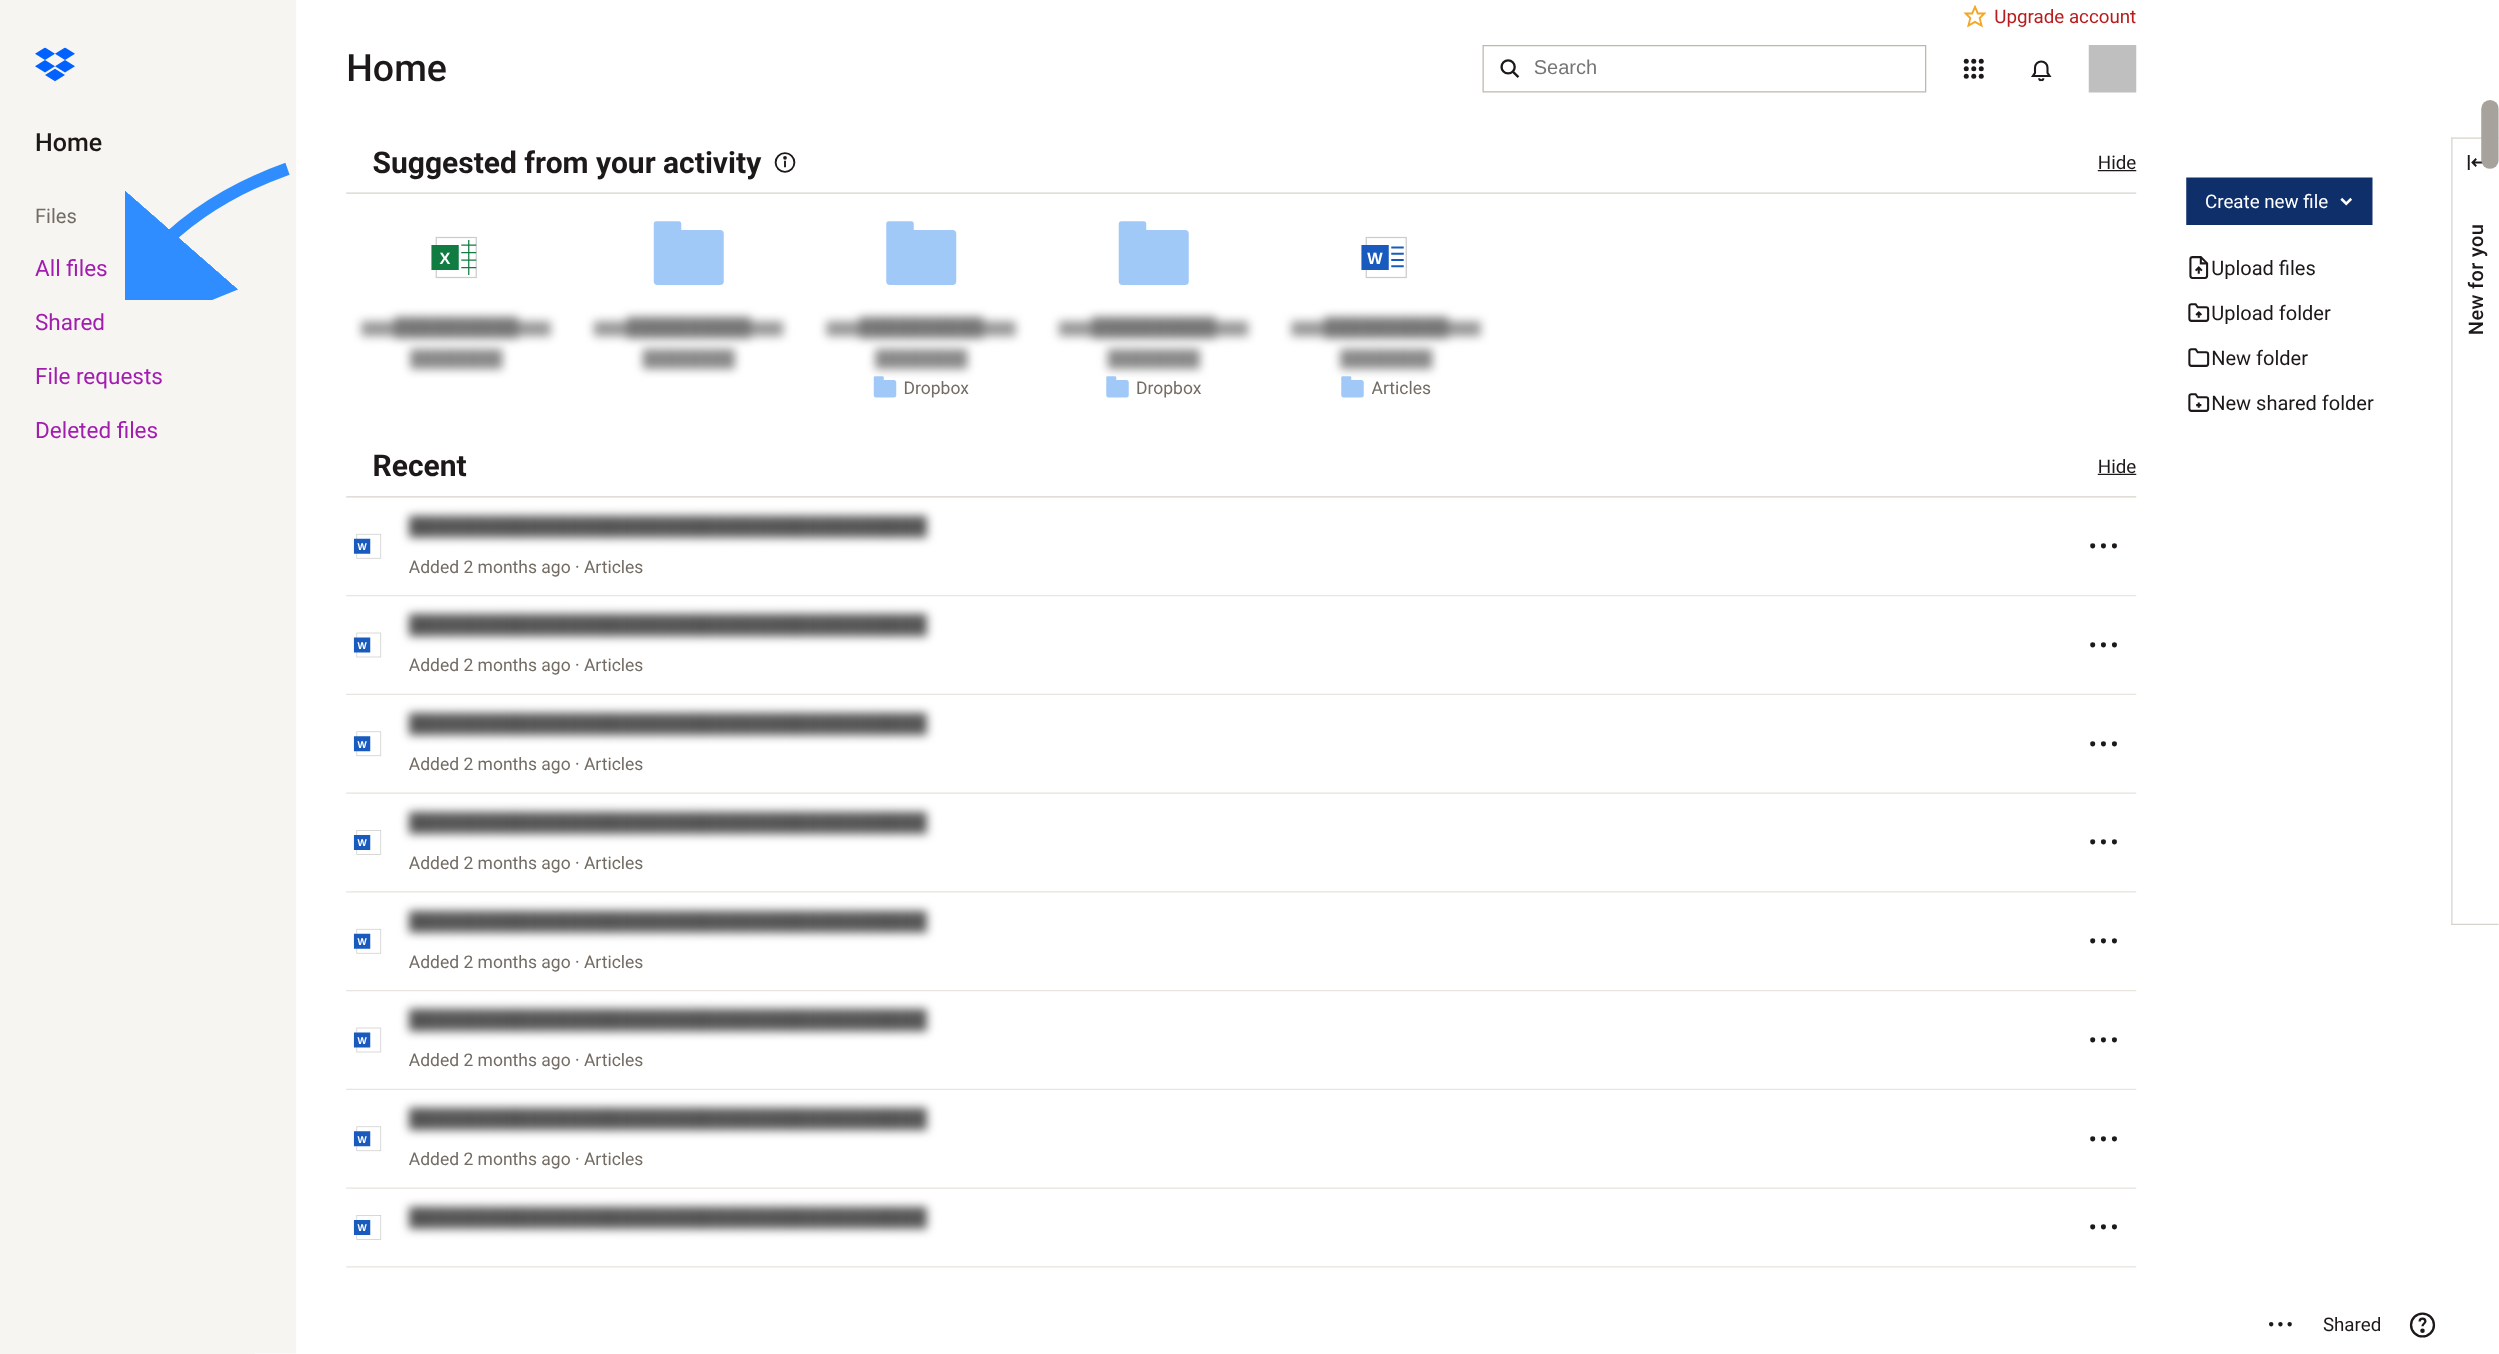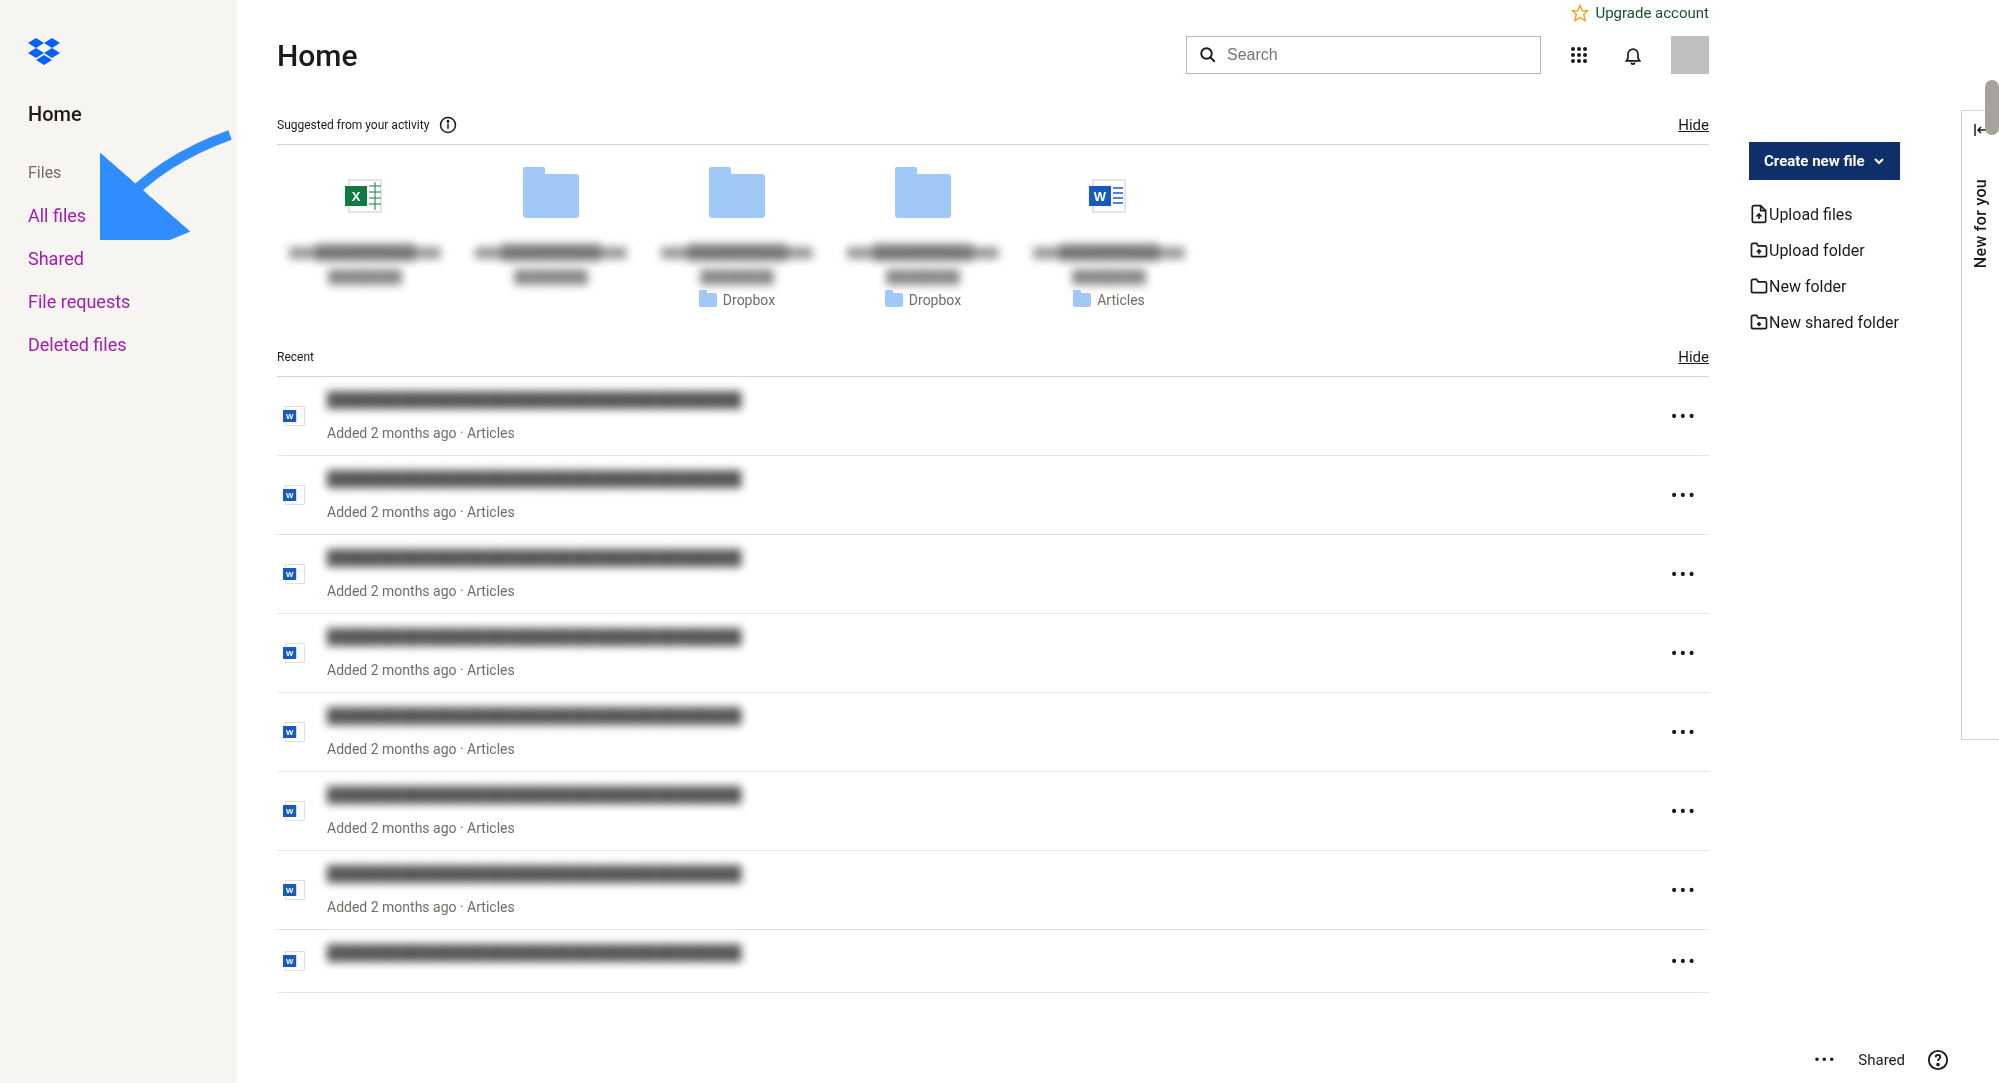--- a/index.html
+++ b/index.html
@@ -110,21 +110,21 @@
     left: 100px;
     pointer-events: none;
   }
 
   
   .upgrade-bar {
     display: flex;
     justify-content: flex-end;
     padding: 4px 0 4px 0;
     gap: 6px;
-    color: #14532d;
+    color: #b91c1c;
     font-size: 15px;
     align-items: flex-end;
   }
   .header-row {
     display: flex;
     align-items: center;
     gap: 22px;
     padding: 10px 0 12px 0;
   }
   .page-title {
@@ -159,21 +159,21 @@
   .avatar { width: 38px; height: 38px; background: #bfbfbf; }
 
   
   .section-head {
     display: flex;
     align-items: center;
     justify-content: space-between;
     padding: 30px 0 10px 0;
     border-bottom: 1px solid #d8d3cb;
   }
-  .section-title { font-size: 12px; font-weight: 400; display: flex; align-items: center; gap: 10px; }
+  .section-title { font-size: 24px; font-weight: 700; display: flex; align-items: center; gap: 10px; margin-left: 21px; }
   .hide-link { font-size: 15px; text-decoration: underline; cursor: pointer; }
 
   
   .suggested-row {
     display: flex;
     gap: 10px;
     padding: 14px 0 4px 0;
   }
   .sugg-card {
     width: 176px;
@@ -266,21 +266,21 @@
     overflow: hidden;
   }
   .recent-meta { font-size: 14px; color: #736c64; margin-top: 16px; }
   .recent-more { color: #1e1919; font-size: 20px; letter-spacing: 2px; padding: 0 6px; }
 
   
   .create-btn {
     background: #0f2f6b;
     color: #fff;
     font-size: 15px;
-    font-weight: 700;
+    font-weight: 400;
     padding: 10px 15px;
     display: inline-flex;
     align-items: center;
     gap: 8px;
     cursor: pointer;
     margin-bottom: 16px;
   }
   .rail-item {
     display: flex;
     align-items: center;

